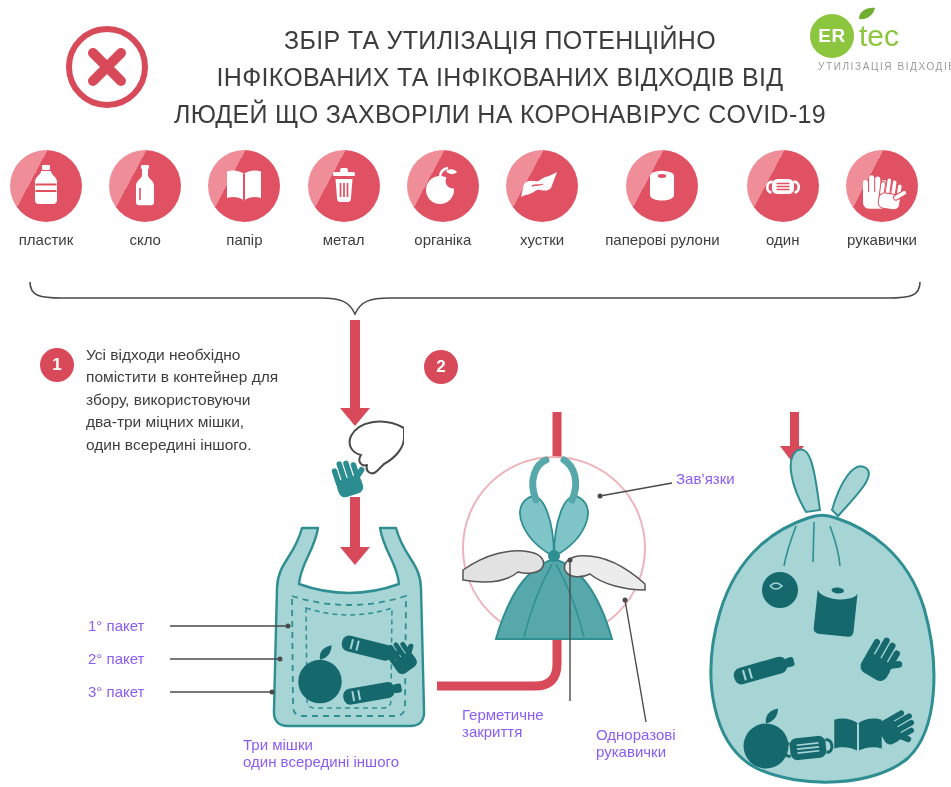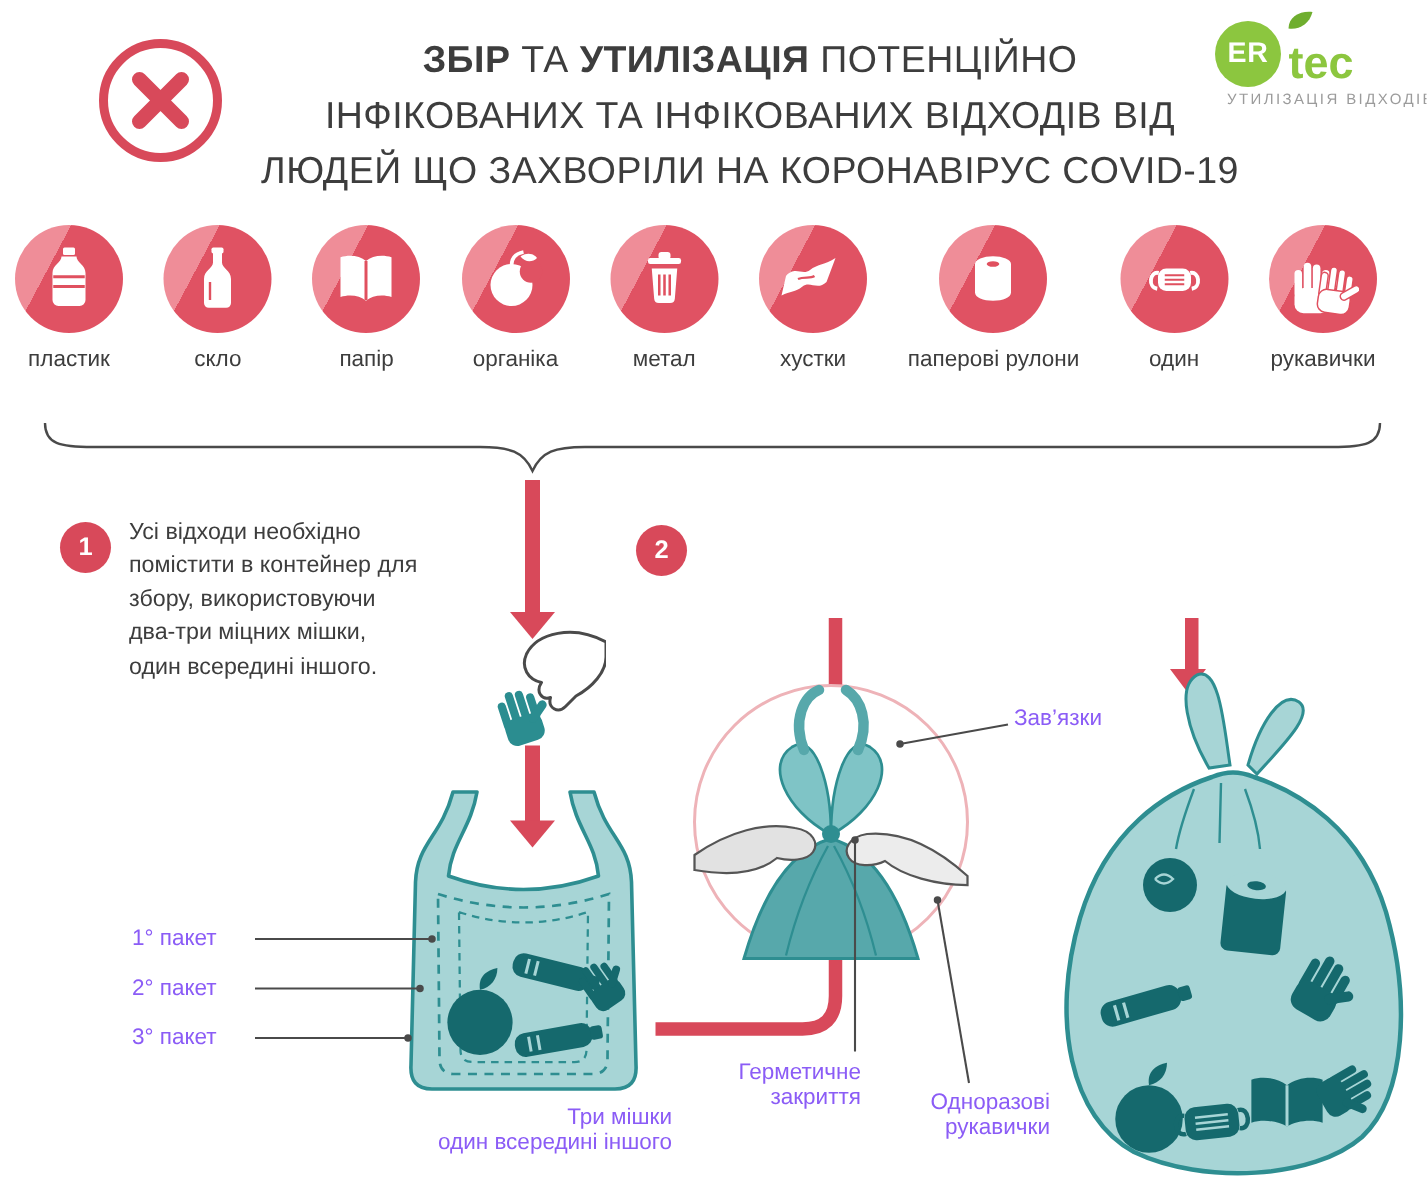--- a/index.html
+++ b/index.html
@@ -1,36 +1,36 @@
 <!DOCTYPE html>
 <html><head>
 <meta charset="utf-8">
 <style>
   *{margin:0;padding:0;box-sizing:border-box}
   body{font-family:"Liberation Sans",sans-serif;background:#fff}
   .canvas{position:relative;width:951px;height:787px;background:#fff;overflow:hidden;margin:0 auto}
   .abs{position:absolute}
   .no-badge{position:absolute;left:66px;top:26px;width:82px;height:82px;border:6px solid #d8495a;border-radius:50%;display:flex;align-items:center;justify-content:center;background:#fff}
   .title{position:absolute;left:170px;top:22px;width:660px;text-align:center;color:#3d3d3d;font-size:25px;line-height:37px;font-weight:400;letter-spacing:.3px}
-  .title .xb{font-weight:700}
+  .title .xb{font-weight:400}
   .logo{position:absolute;left:810px;top:14px;width:140px}
-  .logo-row{display:flex;align-items:flex-end;position:relative}
+  .logo-row{display:flex;align-items:center;position:relative}
   .logo-circle{width:44px;height:44px;border-radius:50%;background:#8cc63f;color:#fff;font-weight:700;font-size:19px;display:flex;align-items:center;justify-content:center;letter-spacing:.5px}
-  .logo-tec{color:#8cc63f;font-size:30px;font-weight:700;margin-left:5px;line-height:1}
+  .logo-tec{color:#8cc63f;font-size:30px;font-weight:400;margin-left:5px;line-height:1}
   .logo-leaf{position:absolute;left:47px;top:-7px;width:20px;height:14px}
   .logo-tagline{font-size:10px;color:#9b9b9b;letter-spacing:1.6px;margin-top:3px;margin-left:8px;white-space:nowrap}
   .waste-row{position:absolute;left:0;top:150px;width:928px;display:flex;justify-content:space-between;padding:0 10px}
   .witem{text-align:center;flex:0 0 auto}
   .wcircle{width:72px;height:72px;border-radius:50%;margin:0 auto;background:linear-gradient(118deg,#ef8d98 34%,#e05263 34%);display:flex;align-items:center;justify-content:center}
   .wcircle svg{width:48px;height:48px}
   .wlabel{margin-top:9px;font-size:15px;color:#3d3d3d;white-space:nowrap}
   .step-num{position:absolute;width:34px;height:34px;border-radius:50%;background:#d8495a;color:#fff;font-size:17px;font-weight:700;display:flex;align-items:center;justify-content:center}
   .step-text{position:absolute;font-size:15.5px;line-height:1.45;color:#3d3d3d}
   .small-label{position:absolute;font-size:15px;color:#8b5cf6}
-  .prewrap{white-space:pre-line;text-align:right}
+  .prewrap{white-space:pre-line;text-align:left}
 </style>
 </head>
 <body>
 
 <svg width="0" height="0" style="position:absolute">
   <defs>
     <g id="def-bottle">
       <rect x="0" y="0" width="52" height="16" rx="7"></rect>
       <rect x="51" y="3.5" width="8" height="9" rx="2"></rect>
       <path d="M10 3v10M16 3v10" stroke="#a7d5d6" stroke-width="2" fill="none"></path>
@@ -130,38 +130,38 @@
         <svg viewBox="0 0 48 48">
           <path d="M24 12C20 8.5 13 7.5 7 9.5V36c6-2 13-1 17 2.5C28 35 35 34 41 36V9.5C35 7.5 28 8.5 24 12z" fill="#fff"></path>
           <path d="M24 12v26" stroke="#e0505f" stroke-width="2"></path>
         </svg>
       </div>
       <div class="wlabel">папір</div>
     </div>
     <div class="witem">
       <div class="wcircle">
         <svg viewBox="0 0 48 48">
+          <rect x="20" y="6" width="8" height="5" rx="2" fill="#fff"></rect>
+          <rect x="13" y="10" width="22" height="4" rx="1.5" fill="#fff"></rect>
+          <path d="M15.5 17h17l-1.6 20a3.2 3.2 0 0 1-3.2 3H20.3a3.2 3.2 0 0 1-3.2-3z" fill="#fff"></path>
+          <path d="M20.5 21v14M24 21v14M27.5 21v14" stroke="#e0505f" stroke-width="1.7"></path>
+        </svg>
+      </div>
+      <div class="wlabel">метал</div>
+    </div>
+    <div class="witem">
+      <div class="wcircle">
+        <svg viewBox="0 0 48 48">
           <circle cx="21" cy="28" r="14" fill="#fff"></circle>
           <circle cx="34" cy="19" r="7.5" fill="#e05263"></circle>
           <path d="M21 15c0-5 3-8 8-9" stroke="#fff" stroke-width="2.4" fill="none"></path>
           <path d="M27 9c4-3 9-2 11 1-3 3-8 3-11-1z" fill="#fff"></path>
         </svg>
       </div>
       <div class="wlabel">органіка</div>
-    </div>
-    <div class="witem">
-      <div class="wcircle">
-        <svg viewBox="0 0 48 48">
-          <rect x="20" y="6" width="8" height="5" rx="2" fill="#fff"></rect>
-          <rect x="13" y="10" width="22" height="4" rx="1.5" fill="#fff"></rect>
-          <path d="M15.5 17h17l-1.6 20a3.2 3.2 0 0 1-3.2 3H20.3a3.2 3.2 0 0 1-3.2-3z" fill="#fff"></path>
-          <path d="M20.5 21v14M24 21v14M27.5 21v14" stroke="#e0505f" stroke-width="1.7"></path>
-        </svg>
-      </div>
-      <div class="wlabel">метал</div>
     </div>
     <div class="witem">
       <div class="wcircle">
         <svg viewBox="0 0 48 48">
           <path d="M6 22c6-7 11 0 16-4s9-3 17-8l-6 16c-6 6-11-1-16 3s-8 3-14 6z" fill="#fff"></path>
           <path d="M14 24c4-2 8 0 11-2" stroke="#e0505f" stroke-width="1.5" fill="none"></path>
         </svg>
       </div>
       <div class="wlabel">хустки</div>
     </div>

